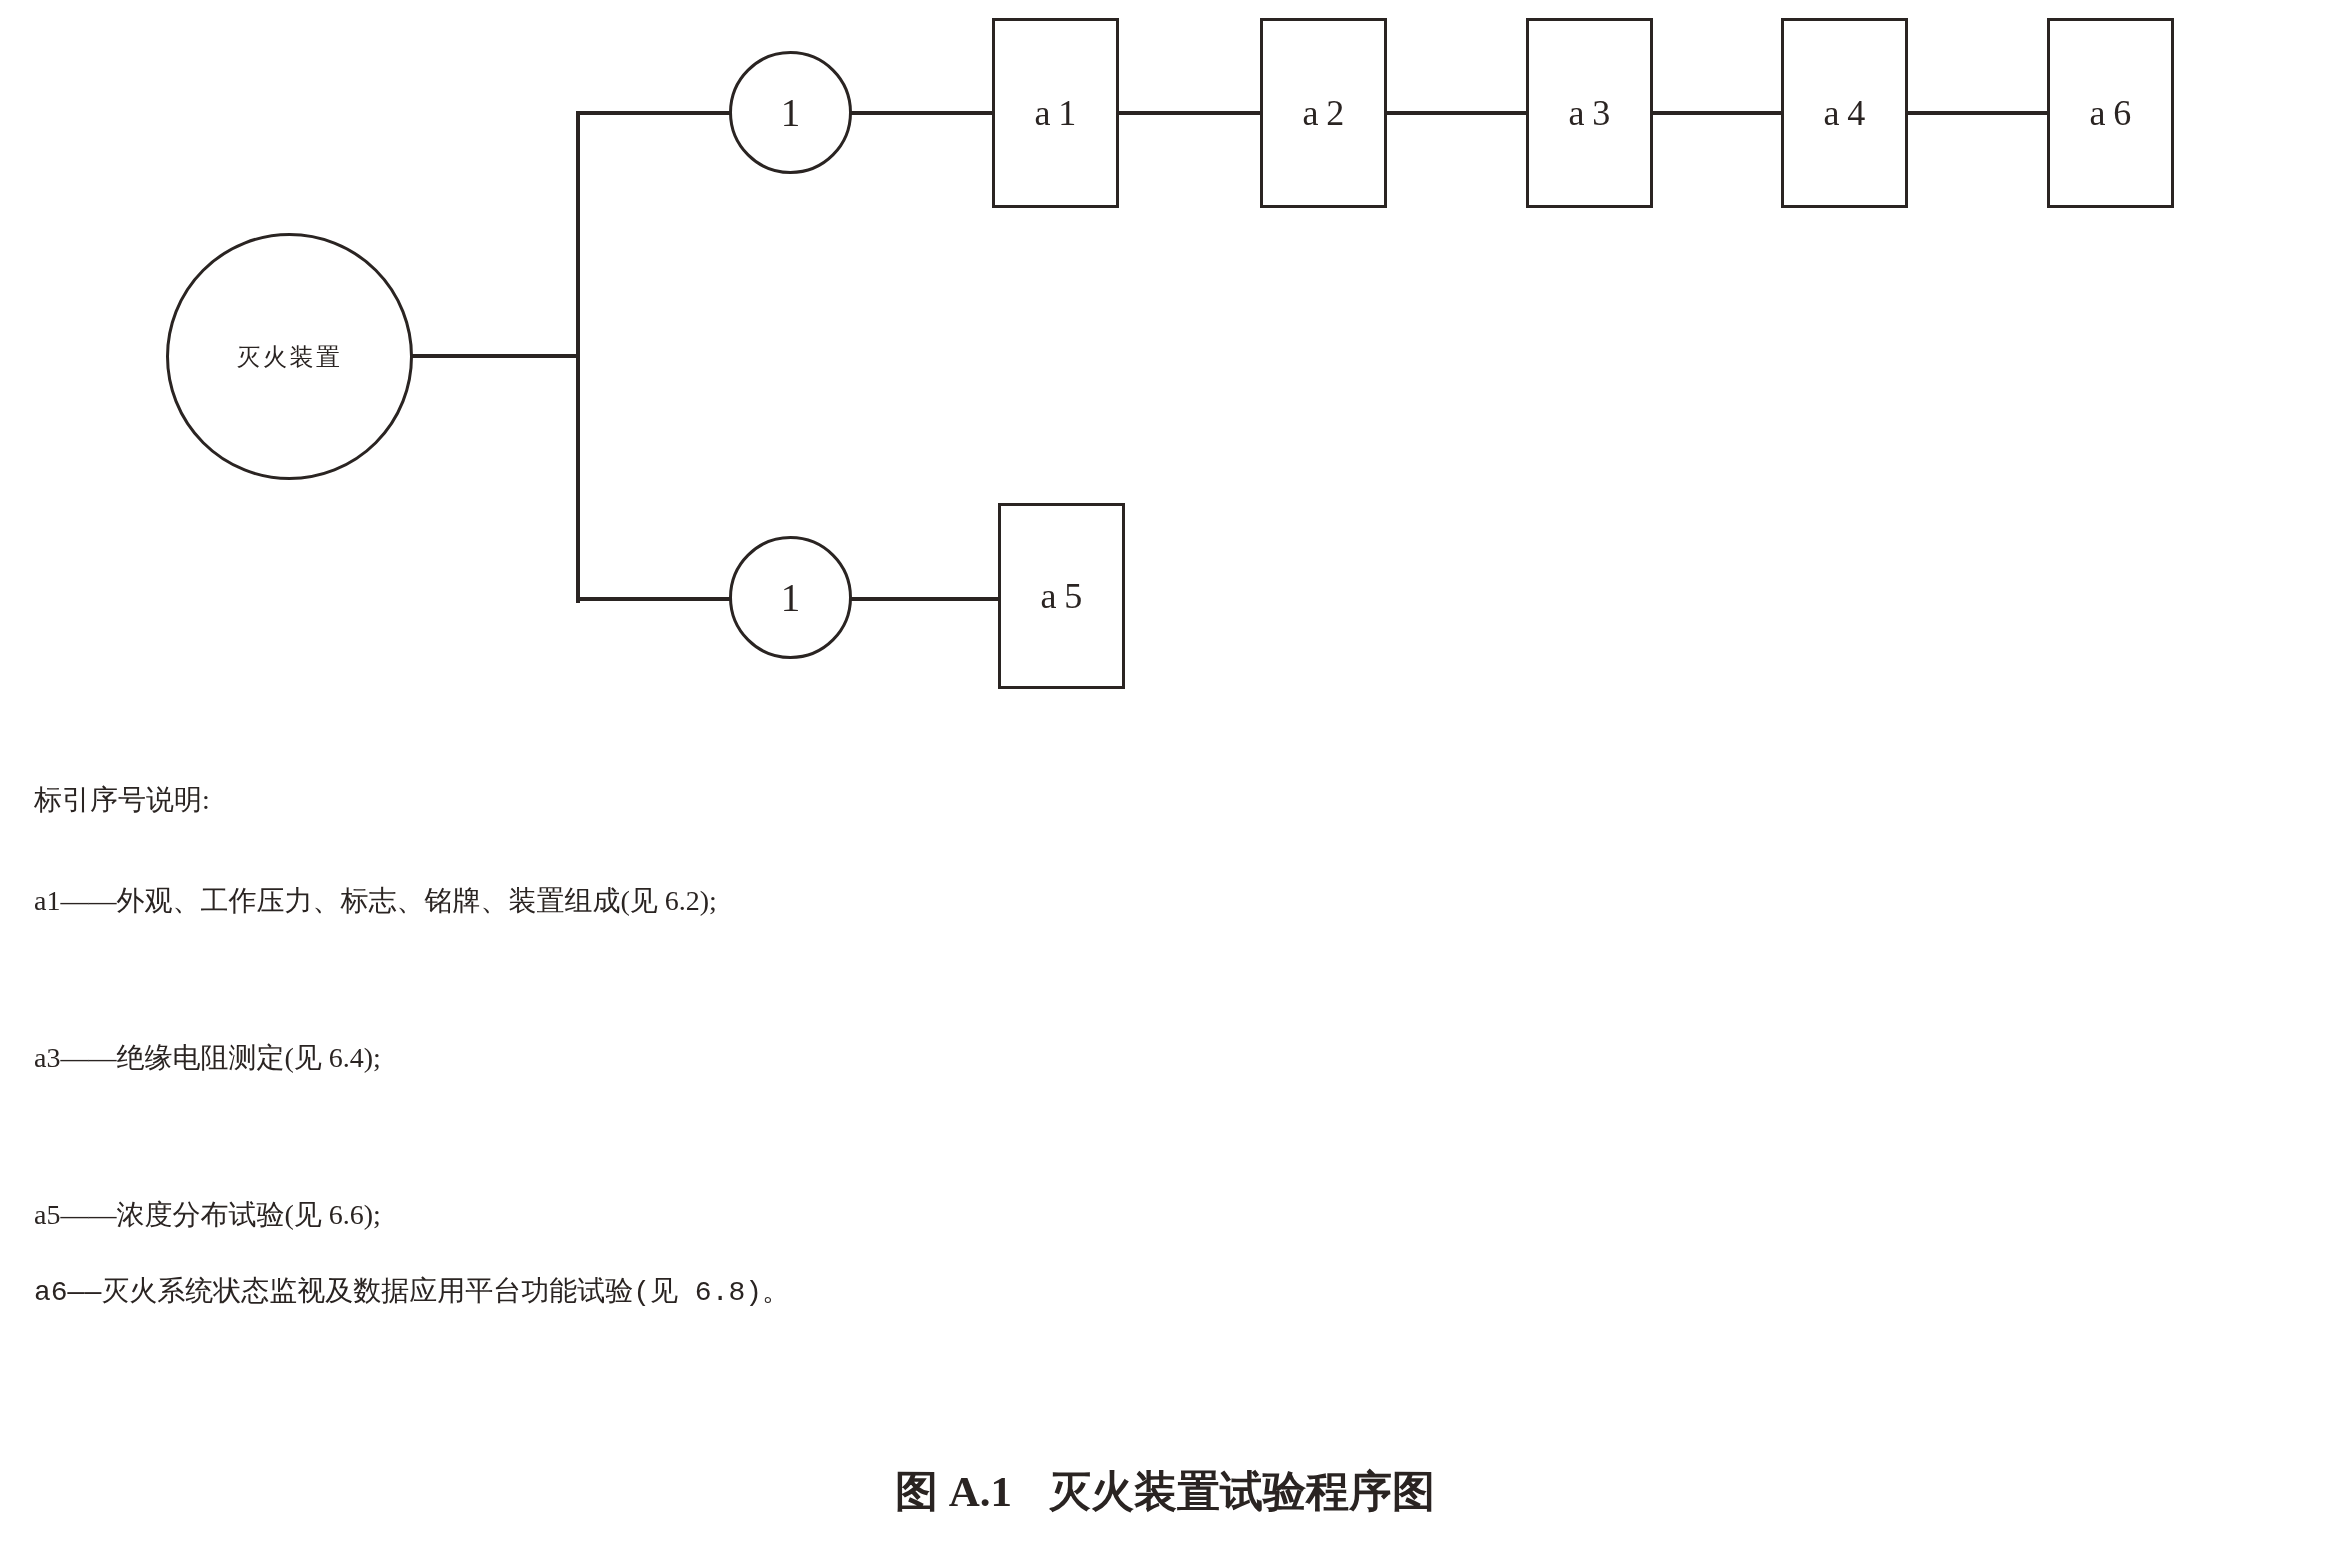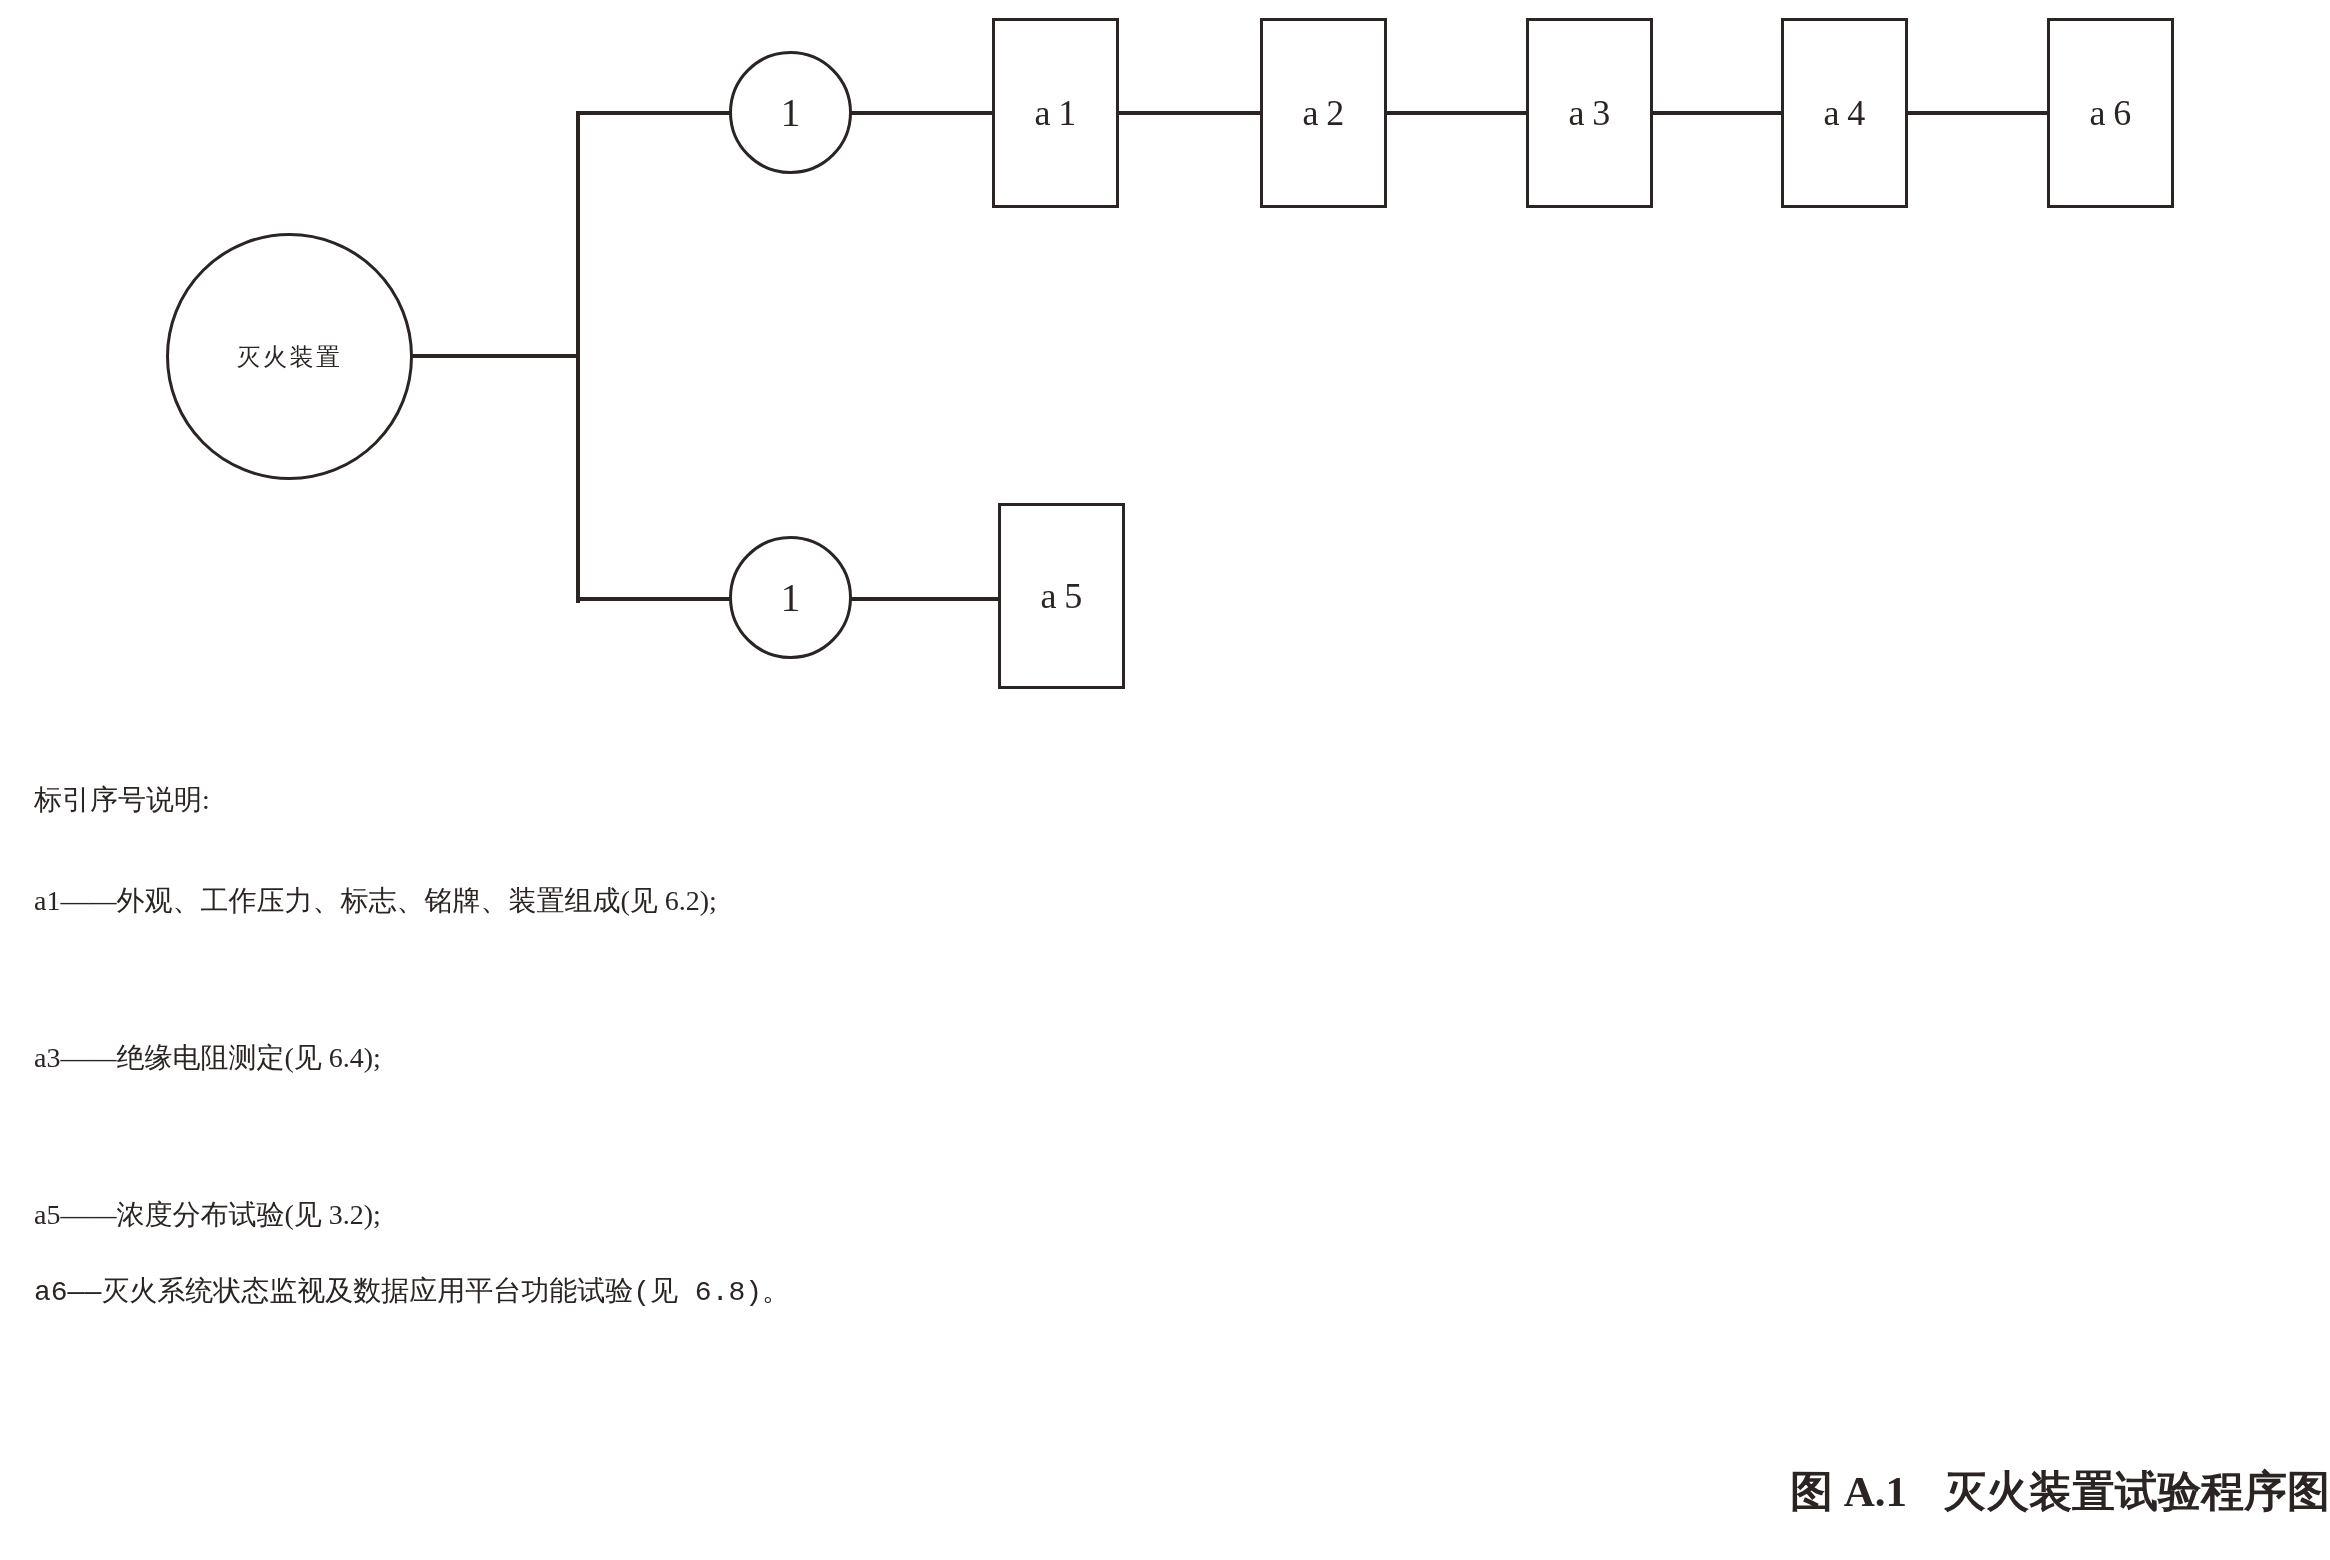--- a/index.html
+++ b/index.html
@@ -88,21 +88,21 @@
   #legend-item-5  { top: 1279px; font-family: Liberation Mono, monospace; }
   #note-line      { top: 1352px; }
   .note-label { font-weight: bold; }
 
   
   #caption {
     position: absolute;
     left: 0;
     top: 1470px;
     width: 100%;
-    text-align: right;
+    text-align: center;
     font-size: 43px;
     font-weight: bold;
     line-height: 1;
     z-index: 3;
   }
   #caption .caption-title { margin-left: 36px; }
 </style>
 </head>
 <body>
 
@@ -145,21 +145,21 @@
   </div>
 
   <div class="text-line" id="legend-heading">标引序号说明:</div>
 
   <div class="text-line" id="legend-item-0"><span>a1</span><span>——</span><span>外观、工作压力、标志、铭牌、装置组成(见 6.2);</span></div>
 
 
   <div class="text-line" id="legend-item-2"><span>a3</span><span>——</span><span>绝缘电阻测定(见 6.4);</span></div>
 
 
-  <div class="text-line" id="legend-item-4"><span>a5</span><span>——</span><span>浓度分布试验(见 3.2);</span></div>
+  <div class="text-line" id="legend-item-4"><span>a5</span><span>——</span><span>浓度分布试验(见 6.6);</span></div>
 
   <div class="text-line" id="legend-item-5"><span>a6</span><span>——</span><span>灭火系统状态监视及数据应用平台功能试验(见 6.8)。</span></div>
 
 
   <div id="caption"><span>图 A.1</span><span class="caption-title">灭火装置试验程序图</span></div>
 
 </div>
 
 
 </body></html>

